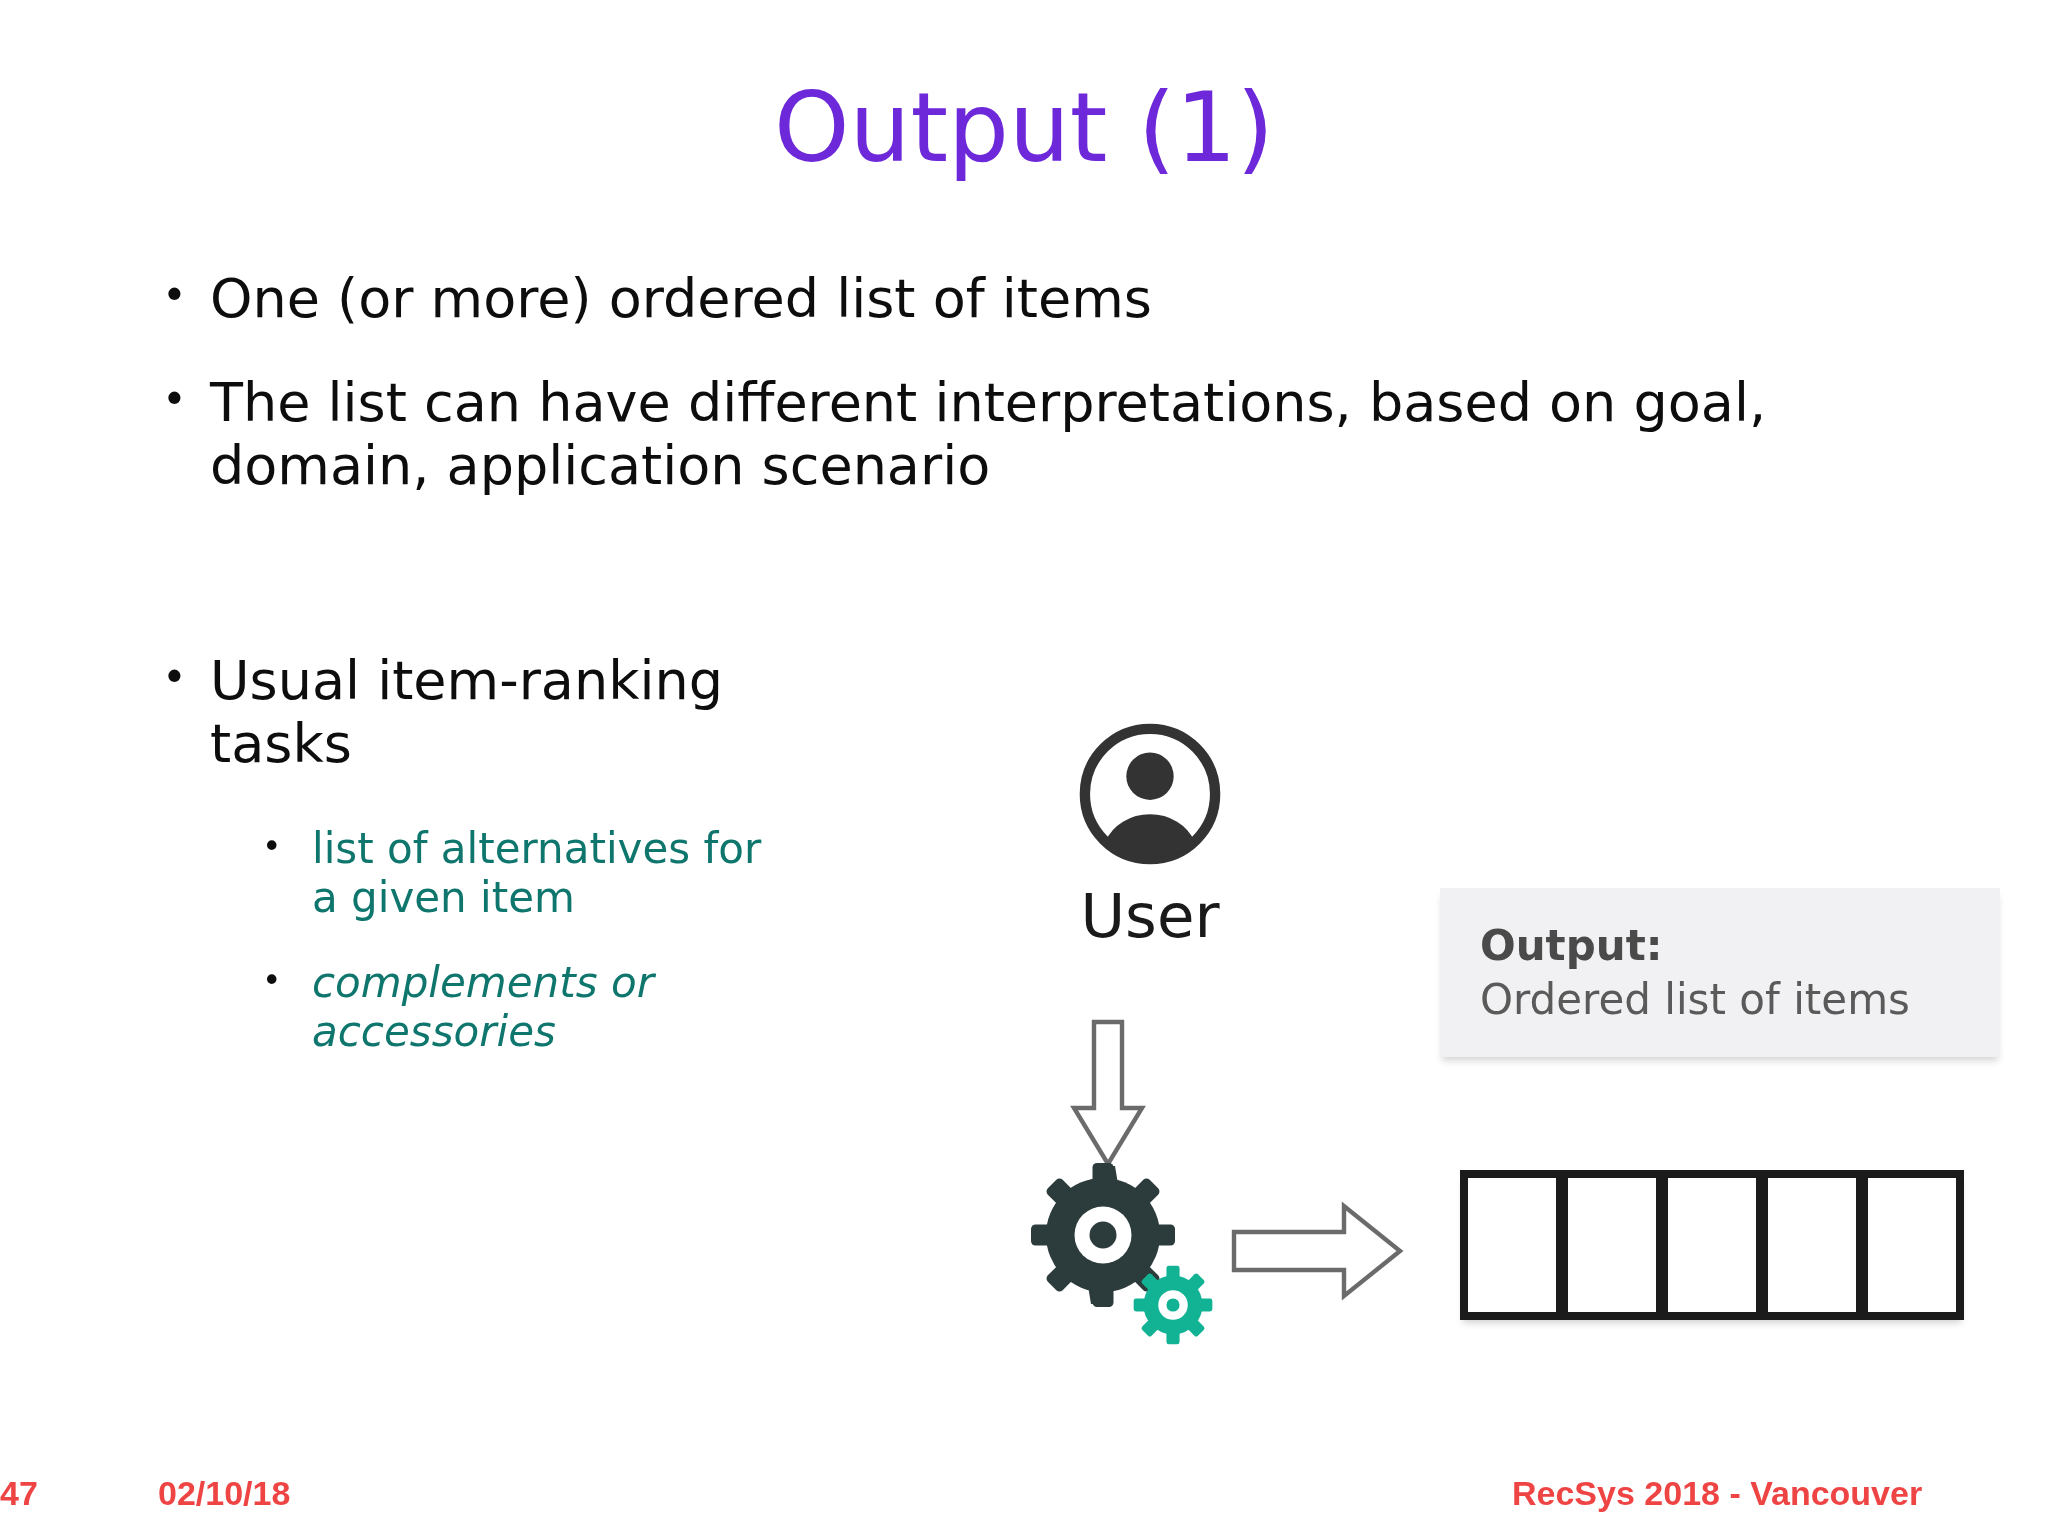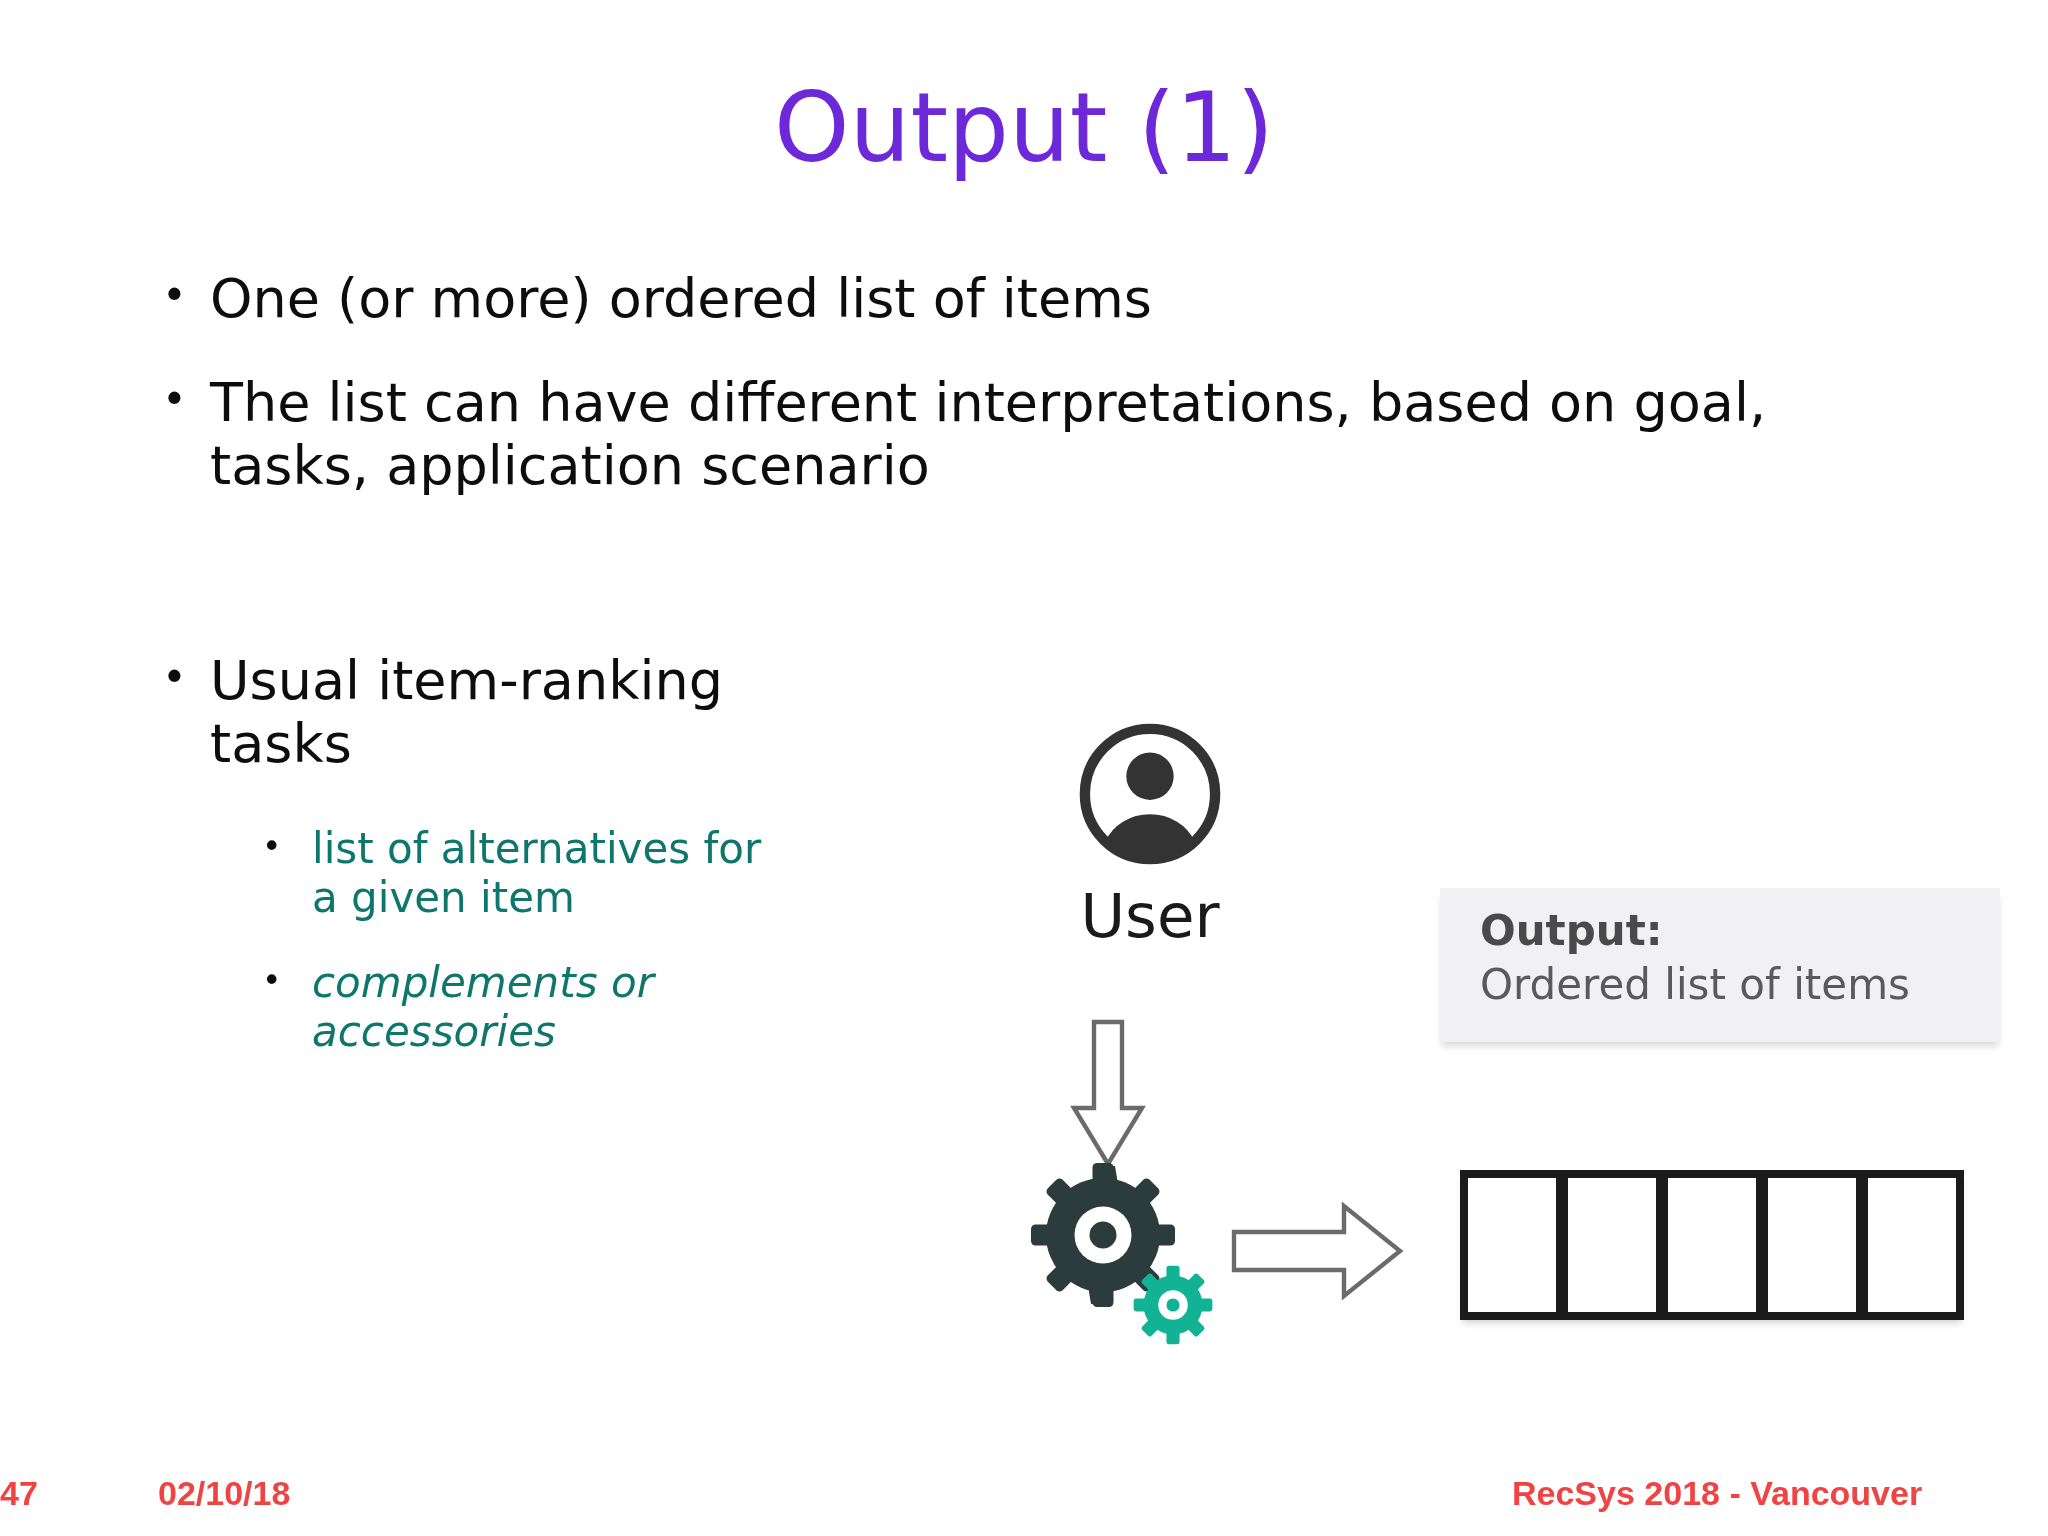--- a/index.html
+++ b/index.html
@@ -129,21 +129,21 @@
     font-weight: 400;
     color: #1a1a1a;
     line-height: 1.1;
   }
 
   .output-panel {
     position: absolute;
     left: 540px;
     top: 188px;
     width: 560px;
-    padding: 16px 36px 30px 40px;
+    padding: 31px 36px 30px 40px;
     background: #F1F1F3;
     box-shadow: 0 6px 7px -2px rgba(0,0,0,0.16);
     box-sizing: border-box;
   }
   .output-heading {
     font-family: "DejaVu Sans", sans-serif;
     font-weight: bold;
     font-size: 42px;
     color: #4a4a4a;
     line-height: 1.28;
@@ -192,21 +192,21 @@
 <body>
 
 <div class="slide">
 
   <div class="slide-title">Output (1)</div>
 
   <div class="body-area">
 
     <div class="bullet-l1" id="bullet-one">One (or more) ordered list of items</div>
 
-    <div class="bullet-l1" id="bullet-two">The list can have different interpretations, based on goal, tasks, application scenario</div>
+    <div class="bullet-l1" id="bullet-two">The list can have different interpretations, based on goal, domain, application scenario</div>
 
     <div class="bullet-l1" id="bullet-three">Usual item-ranking tasks</div>
 
     <div class="sub-list">
       <div class="bullet-l2">list of alternatives for a given item</div>
       <div class="bullet-l2">complements or accessories</div>
     </div>
 
   </div>
 

